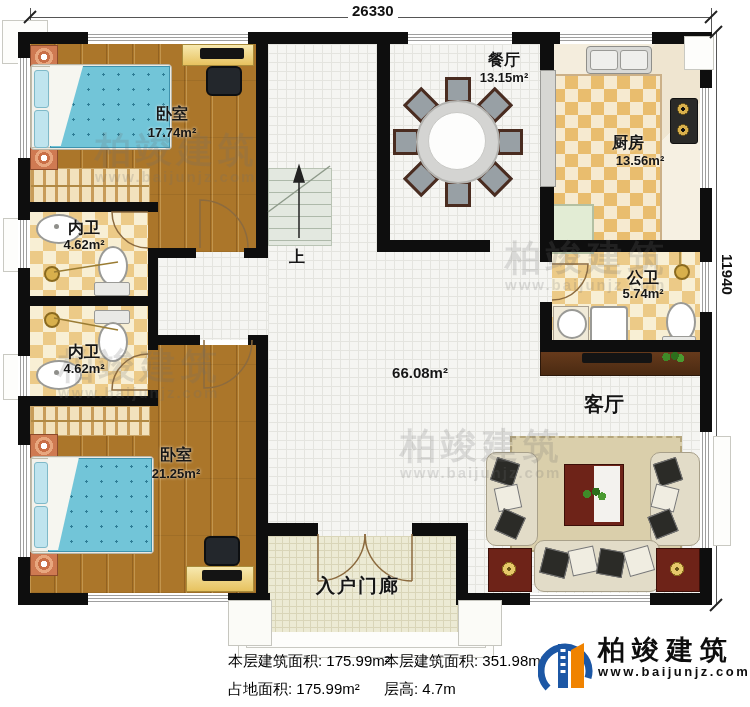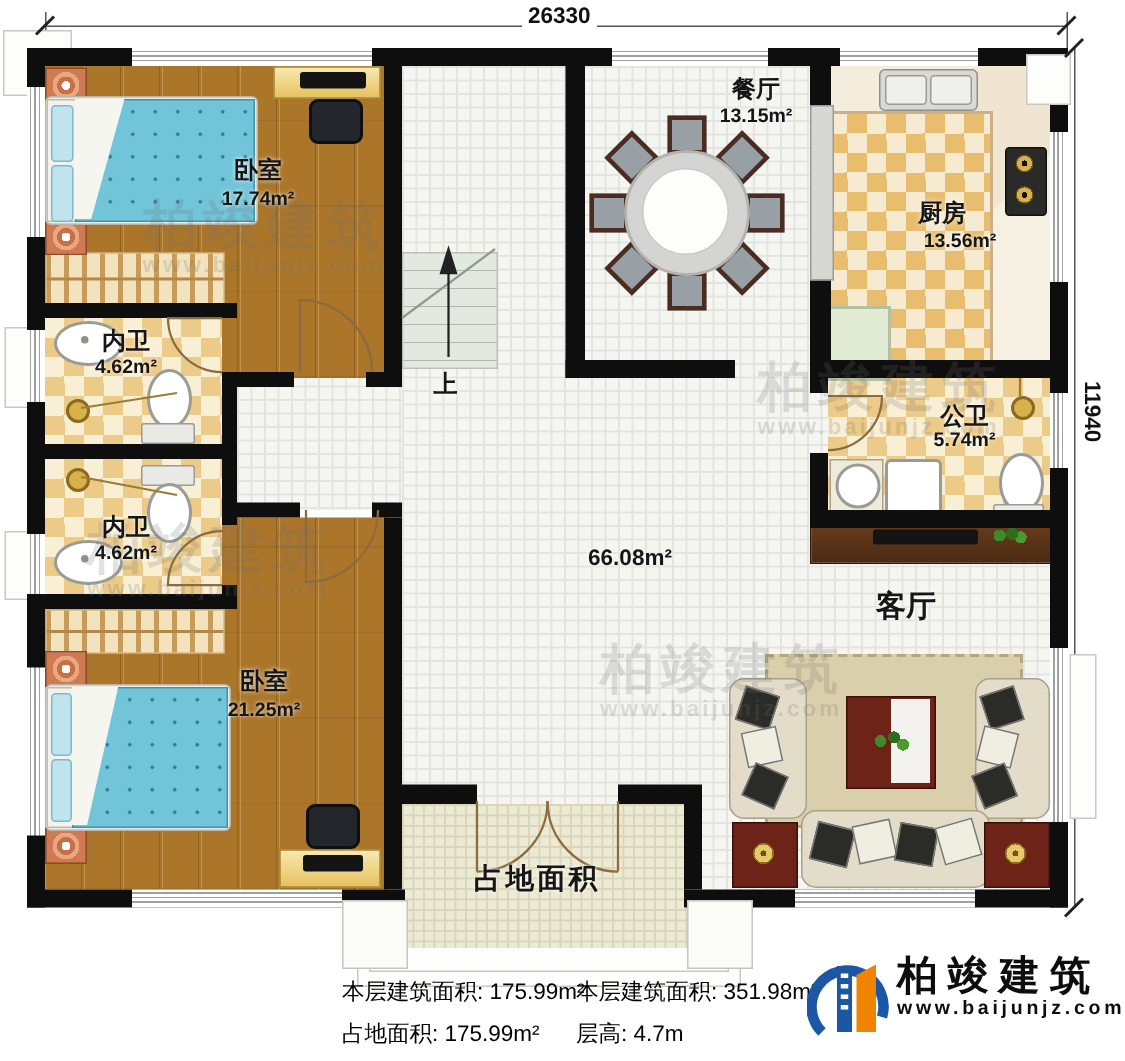--- a/index.html
+++ b/index.html
@@ -303,21 +303,21 @@
   <div class="lbl room-name" style="left:176px;top:455px;">卧室</div>
   <div class="lbl room-area" style="left:176px;top:473px;">21.25m²</div>
   <div class="lbl room-name" style="left:504px;top:60px;">餐厅</div>
   <div class="lbl room-area" style="left:504px;top:77px;">13.15m²</div>
   <div class="lbl room-name" style="left:628px;top:143px;">厨房</div>
   <div class="lbl room-area" style="left:628px;top:160px;margin-left:12px;">13.56m²</div>
   <div class="lbl room-name" style="left:643px;top:278px;">公卫</div>
   <div class="lbl room-area" style="left:643px;top:293px;">5.74m²</div>
   <div class="lbl" style="left:420px;top:372px;font-size:15px;">66.08m²</div>
   <div class="lbl" style="left:604px;top:404px;font-size:20px;">客厅</div>
-  <div class="lbl" style="left:358px;top:586px;font-size:19px;letter-spacing:2px;">占地面积</div>
+  <div class="lbl" style="left:358px;top:586px;font-size:19px;letter-spacing:2px;">入户门廊</div>
   <div class="lbl" style="left:297px;top:257px;font-size:16px;">上</div>
 
   <div class="wm" style="left:95px;top:132px;">
     <div class="wm-name">柏竣建筑</div>
     <div class="wm-url">www.baijunjz.com</div>
   </div>
   <div class="wm" style="left:505px;top:240px;">
     <div class="wm-name">柏竣建筑</div>
     <div class="wm-url">www.baijunjz.com</div>
   </div>

